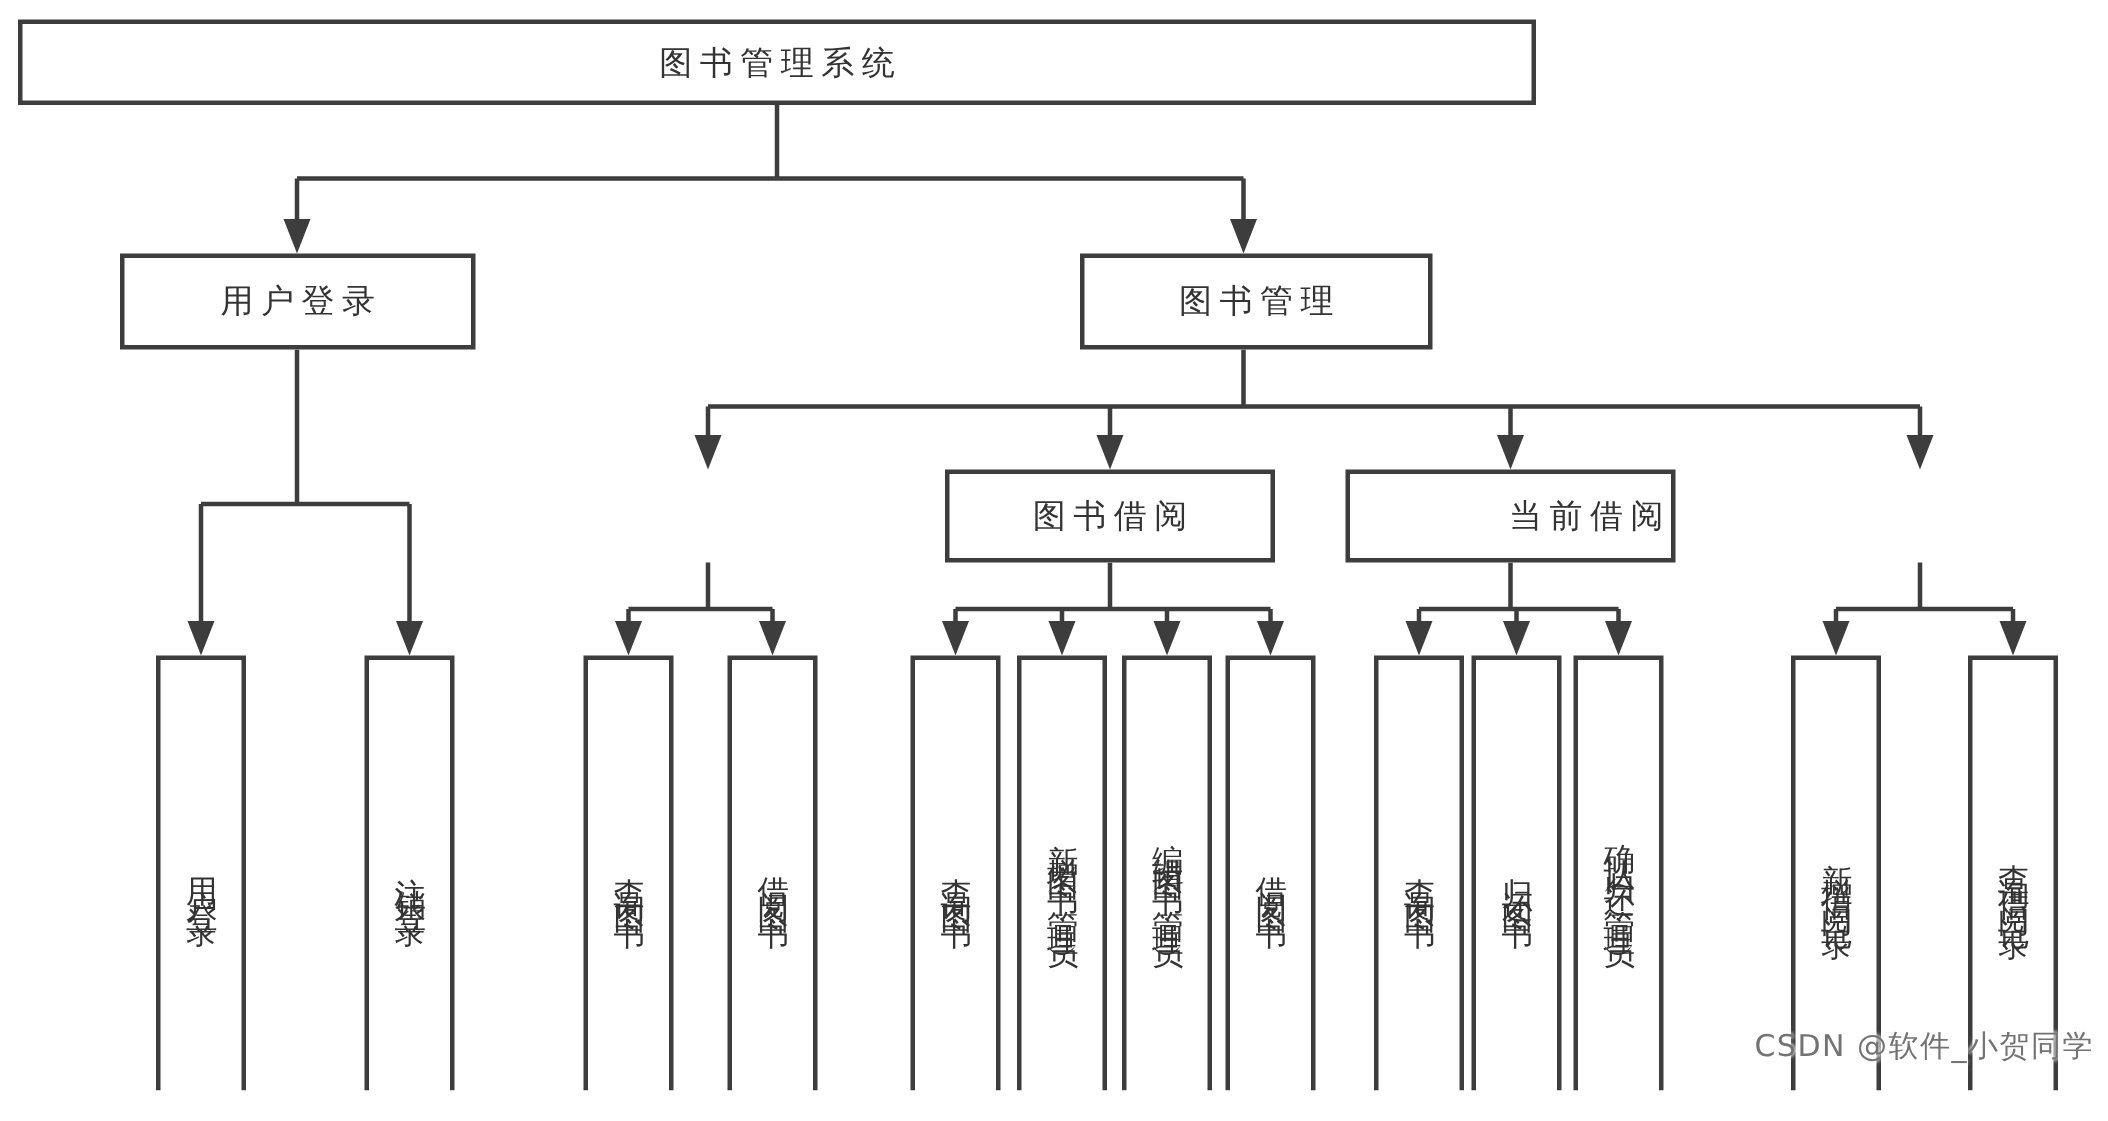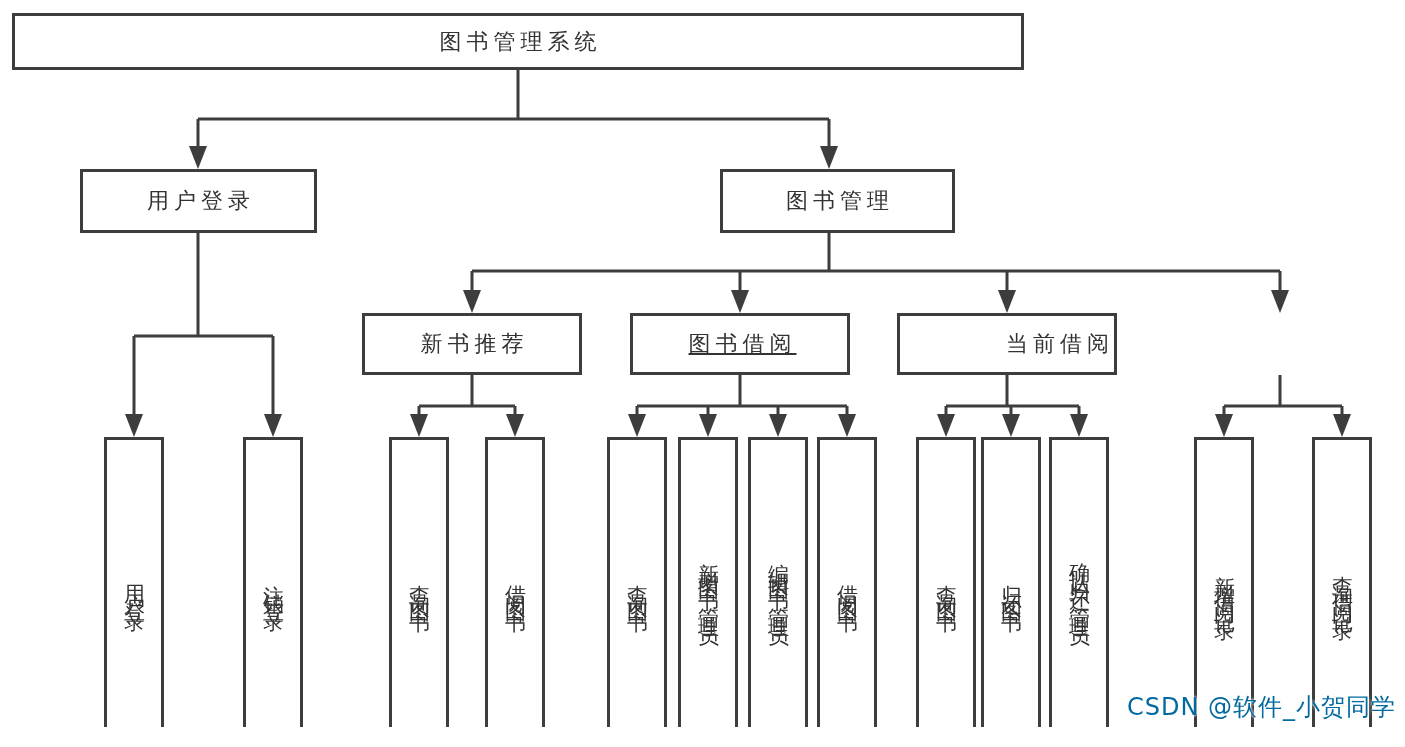--- a/index.html
+++ b/index.html
@@ -31,24 +31,24 @@
   }
   .box-v span {
     writing-mode: vertical-rl;
     font-size: 21px;
     letter-spacing: 9px;
     line-height: 1;
   }
   .watermark {
     position: absolute;
     right: 9px;
-    bottom: 4px;
-    font-size: 24px;
+    bottom: 16px;
+    font-size: 20px;
     letter-spacing: 1px;
-    color: #0369a1;
+    color: #737373;
     text-shadow: 0 0 3px #ffffff, 0 0 3px #ffffff;
     white-space: nowrap;
   }
 </style>
 </head>
 <body>
 
 <div class="stage">
 
   <svg class="wires" width="1405" height="747" viewBox="0 0 1405 747">
@@ -98,24 +98,21 @@
     <span>图书管理系统</span>
   </div>
 
   <div class="box box-h" style="left:80px; top:169px; width:237px; height:64px;">
     <span>用户登录</span>
   </div>
   <div class="box box-h" style="left:720px; top:169px; width:235px; height:64px;">
     <span>图书管理</span>
   </div>
 
-  <div class="box box-h" style="left:362px; top:313px; width:220px; height:62px;">
-    <span>新书推荐</span>
-  </div>
-  <div class="box box-h" style="left:630px; top:313px; width:220px; height:62px;text-decoration:underline;">
+  <div class="box box-h" style="left:630px; top:313px; width:220px; height:62px;">
     <span>图书借阅</span>
   </div>
   <div class="box box-h" style="left:897px; top:313px; width:220px; height:62px;justify-content:flex-end;">
     <span>当前借阅</span>
   </div>
 
   <div class="box box-v" style="left:104px; top:437px; width:60px; height:298px;">
     <span>用户登录</span>
   </div>
   <div class="box box-v" style="left:243px; top:437px; width:60px; height:298px;">

